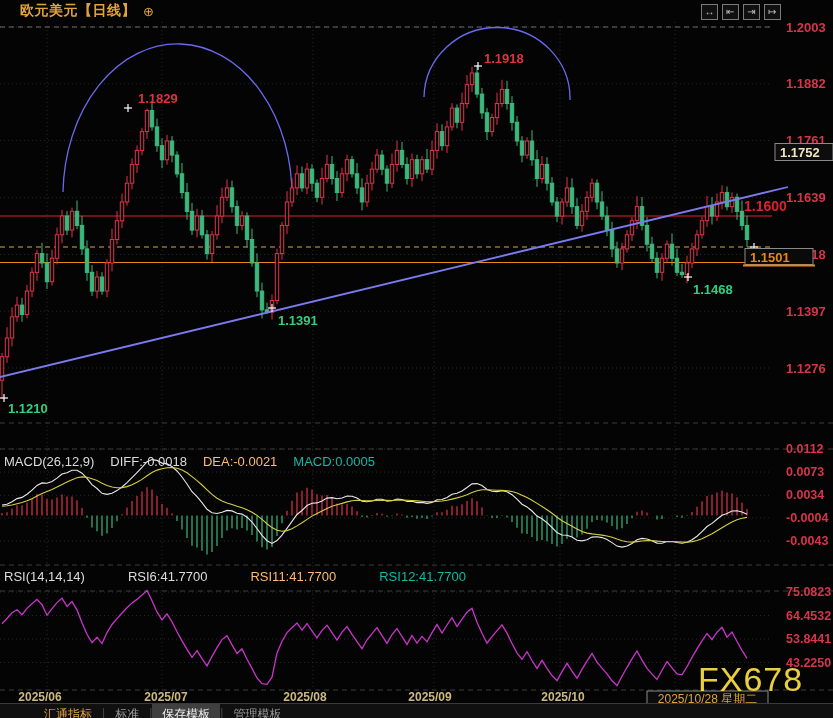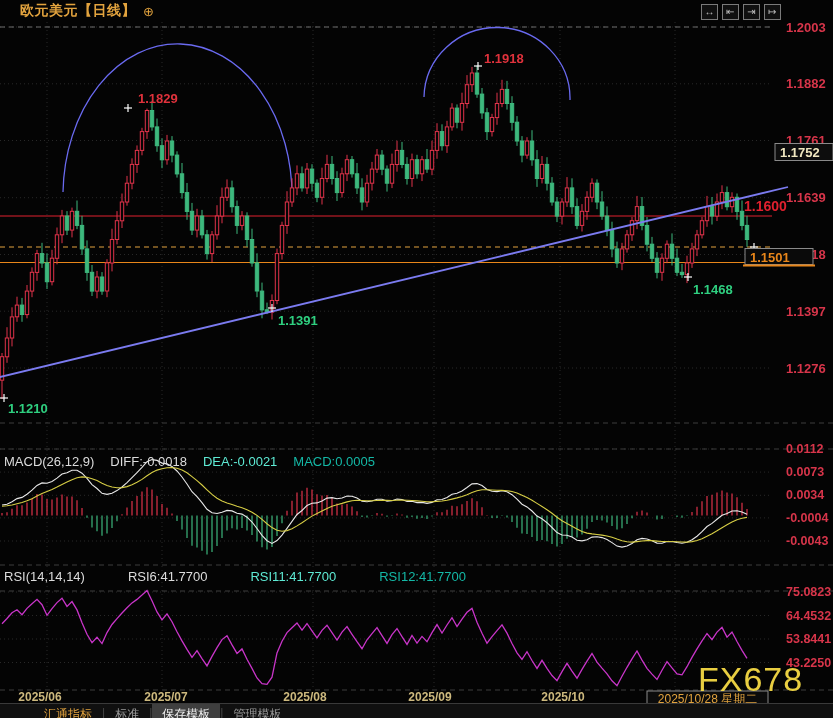--- a/index.html
+++ b/index.html
@@ -8,21 +8,21 @@
   #cv{position:absolute;left:0;top:0;}
   .header{position:absolute;left:0;top:0;right:0;height:22px;display:flex;align-items:center;padding-left:20px;gap:7px;z-index:3;}
   .title{color:#e2a33e;font-size:14px;font-weight:700;letter-spacing:.5px;}
   .addicon{color:#e2a33e;font-size:13px;font-weight:400;cursor:pointer;}
   .tools{position:absolute;right:52px;top:4px;display:flex;gap:4px;}
   .tool{width:15px;height:14px;border:1px solid #7a7a7a;background:#101010;color:#c0c0c0;
         font-size:10px;line-height:13px;text-align:center;cursor:pointer;}
   .indrow{position:absolute;left:4px;display:flex;gap:16px;font-size:13px;z-index:3;white-space:nowrap;}
   #macd-row{top:420px;margin-top:34px;}
   #rsi-row{top:569px;gap:43px;}
-  .w{color:#dcdcdc}.y{color:#5eead4}.m{color:#14b8a6}
+  .w{color:#dcdcdc}.y{color:#fdba74}.m{color:#14b8a6}
   .watermark{position:absolute;left:698px;top:660px;font-size:34px;color:#fde047;opacity:.92;
              letter-spacing:1px;z-index:3;font-weight:400;}
   .tabbar{position:absolute;left:0;top:703px;width:833px;height:24px;background:#101010;
           border-top:1px solid #3a3a3a;display:flex;align-items:flex-start;padding-left:34px;
           font-size:12px;z-index:4;}
   .tab{padding:2px 10px 6px 10px;color:#9a9a9a;cursor:pointer;white-space:nowrap;}
   .tab.accent{color:#e2a33e;}
   .tab.active{background:#3f3f3f;color:#f0f0f0;}
   .tabsep{color:#454545;padding-top:2px;}
 </style>

